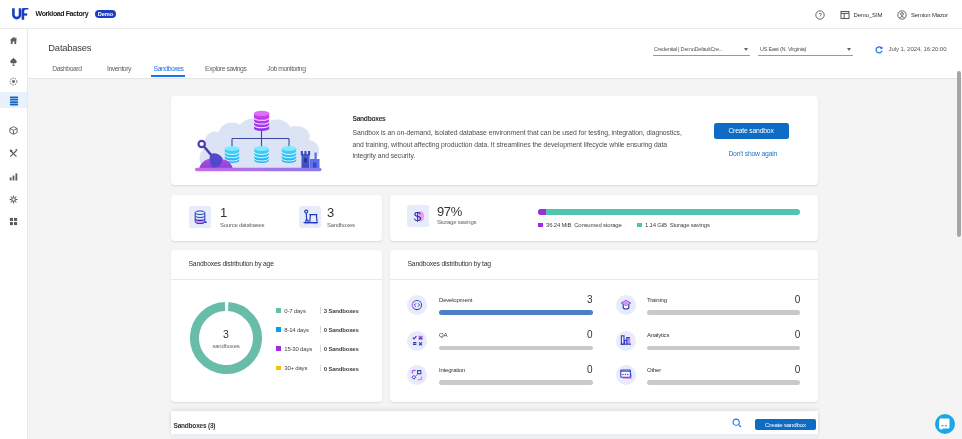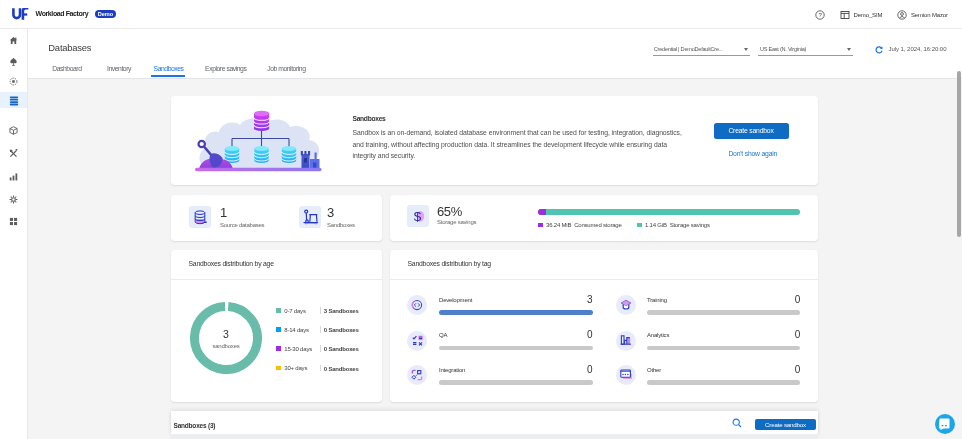--- a/index.html
+++ b/index.html
@@ -289,21 +289,21 @@
 </div>
 
 <div class="card" id="statcard2">
   <div class="iconbox" style="left:17px; top:9.5px;">
     <ellipse></ellipse>
     <svg style="position:absolute; left:0; top:0" width="22" height="22" viewBox="0 0 22 22">
       <ellipse cx="13.4" cy="11.2" rx="3.8" ry="5.2" fill="#e9a0f2"></ellipse>
       <text x="10.4" y="16" font-size="13.5" fill="#1b2fae" text-anchor="middle" font-family="Liberation Sans, sans-serif">$</text>
     </svg>
   </div>
-  <div class="statnum" style="left:47px; top:9px;">65%</div>
+  <div class="statnum" style="left:47px; top:9px;">97%</div>
   <div class="statlab" style="left:47px; top:23.5px;">Storage savings</div>
   <div class="abs" style="left:148px; top:13.7px; width:262.3px; height:6.4px; border-radius:3.2px; background:#4fc4ae;"></div>
   <div class="abs" style="left:148px; top:13.7px; width:8px; height:6.4px; border-radius:3.2px 0 0 3.2px; background:#9e2ce0;"></div>
   <div class="abs" style="left:148px; top:27px; font-size:6px; letter-spacing:-0.2px; color:#444;"><span class="legsq" style="background:#9e2ce0;"></span>36.24 MiB&nbsp; Consumed storage</div>
   <div class="abs" style="left:247px; top:27px; font-size:6px; letter-spacing:-0.2px; color:#444;"><span class="legsq" style="background:#4fc4ae;"></span>1.14 GiB&nbsp; Storage savings</div>
 </div>
 
 <div class="card" id="chartcard1">
   <div class="cardhead">Sandboxes distribution by age</div>
   <svg class="abs" style="left:19px; top:52px" width="72" height="72" viewBox="0 0 72 72">

